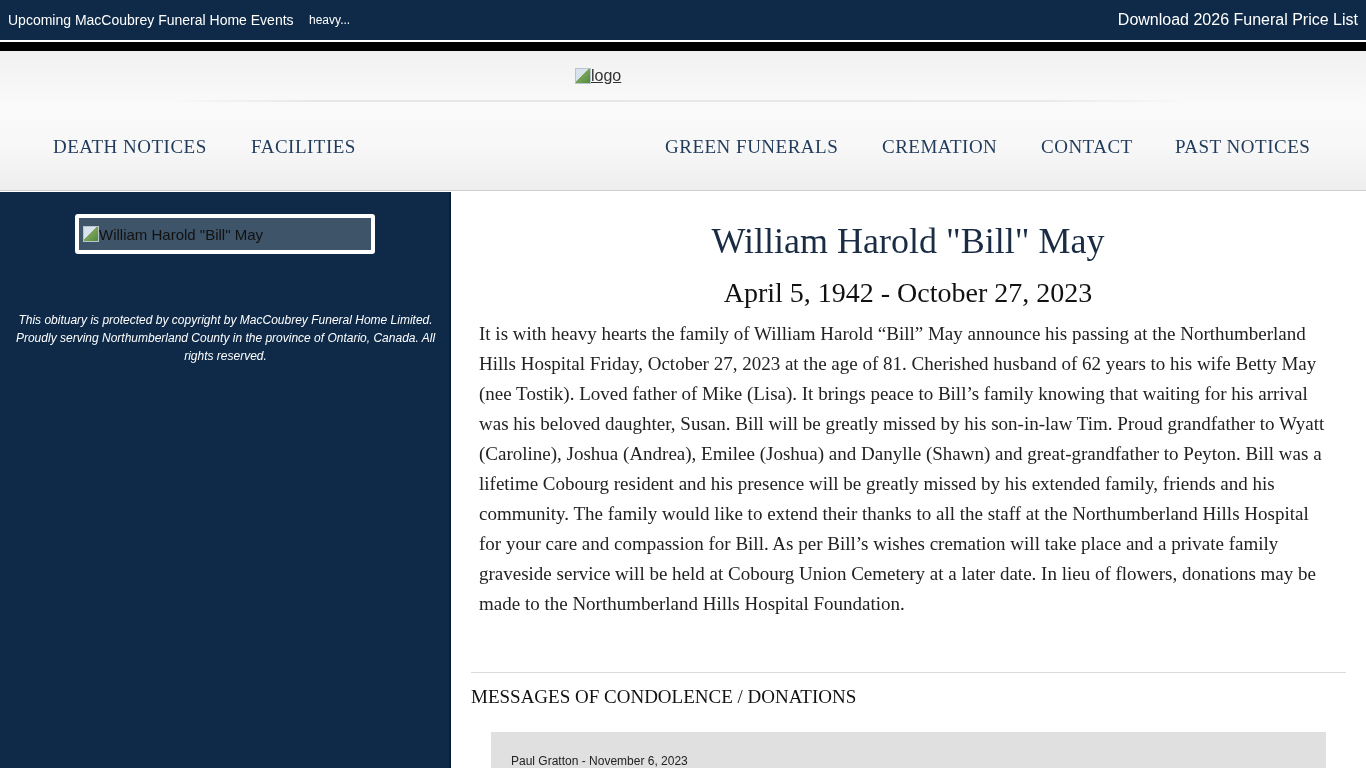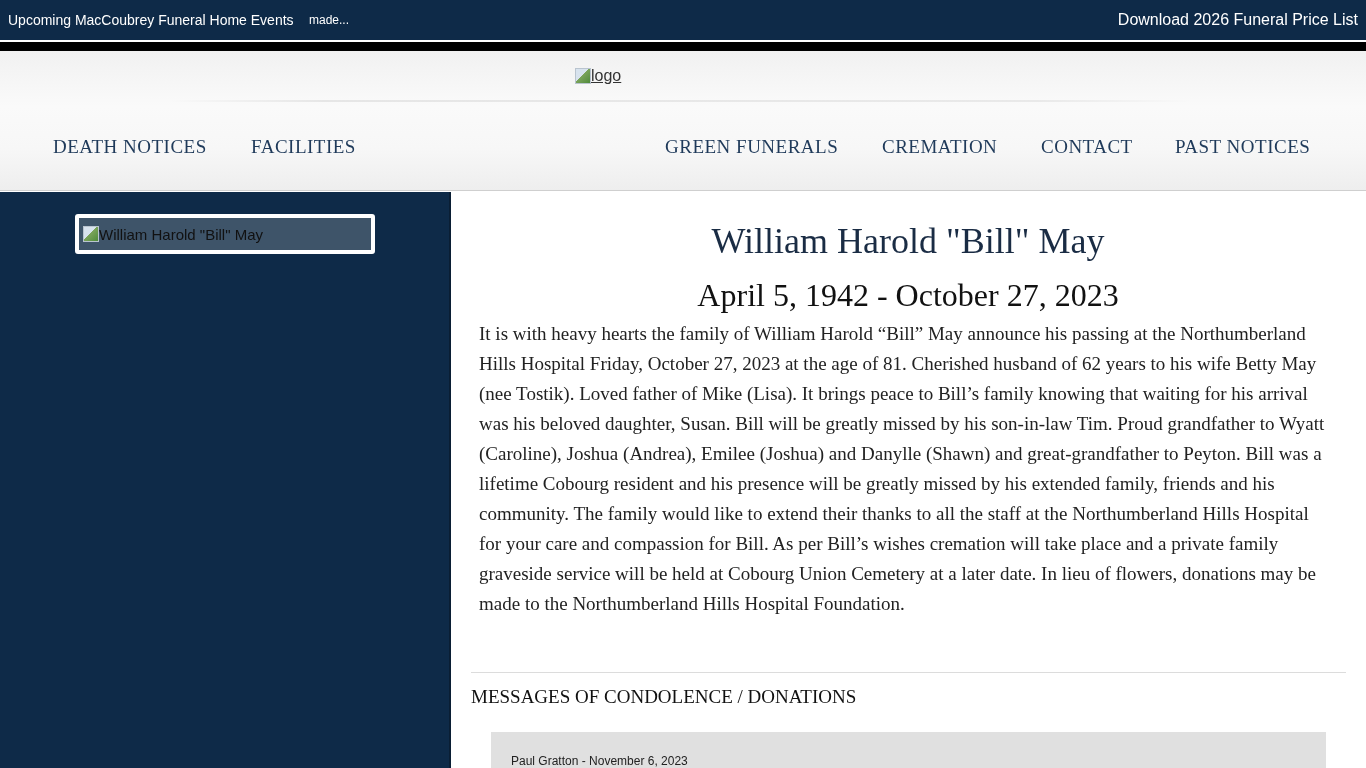--- a/index.html
+++ b/index.html
@@ -63,21 +63,21 @@
       line-height: 18px; color: #ffffff; text-align: center;
     }
 
     .main { position: absolute; left: 453px; top: 192px; width: 913px; height: 576px; background: #fff; }
     .obit-name {
       position: absolute; left: 0; top: 28px; width: 910px; text-align: center;
       font-size: 36px; color: #1a2c44;
     }
     .obit-dates {
       position: absolute; left: 0; top: 85px; width: 910px; text-align: center;
-      font-size: 32px; color: #111;
+      font-size: 28px; color: #111;
     }
     .obit-body {
       position: absolute; left: 26px; top: 127px; width: 850px;
       font-size: 19px; line-height: 30px; color: #222;
     }
     .section-rule { position: absolute; left: 18px; top: 480px; width: 875px; height: 1px; background: #dcdcdc; }
     .condolence-title {
       position: absolute; left: 18px; top: 494px; font-size: 19px; color: #111; letter-spacing: 0px;
     }
     .message-card {
@@ -87,21 +87,21 @@
     .message-meta {
       position: absolute; left: 20px; top: 22px;
       font-family: "Liberation Sans", sans-serif; font-size: 12px; color: #222;
     }
   </style>
 </head>
 <body>
 
 <div class="topbar">
   <span class="events">Upcoming MacCoubrey Funeral Home Events</span>
-  <a class="more" href="#">made...</a>
+  <a class="more" href="#">heavy...</a>
   <a class="price" href="#">Download 2026 Funeral Price List</a>
 </div>
 <div class="whiteline"></div>
 <div class="blackbar"></div>
 
 <div class="header">
   <a class="logo" href="#">
     <span class="broken-img"></span>
     <span>logo</span>
   </a>
@@ -114,20 +114,21 @@
     <a href="#" style="left:1041px">CONTACT</a>
     <a href="#" style="left:1175px">PAST NOTICES</a>
   </nav>
 </div>
 
 <aside class="sidebar">
   <div class="photo-frame">
     <span class="broken-img"></span>
     <span>William Harold "Bill" May</span>
   </div>
+  <p class="copyright">This obituary is protected by copyright by MacCoubrey Funeral Home Limited. Proudly serving Northumberland County in the province of Ontario, Canada. All rights reserved.</p>
 </aside>
 
 <main class="main">
   <h1 class="obit-name" style="font-weight:normal">William Harold "Bill" May</h1>
   <h2 class="obit-dates" style="font-weight:normal">April 5, 1942 - October 27, 2023</h2>
   <p class="obit-body">It is with heavy hearts the family of William Harold “Bill” May announce his passing at the Northumberland Hills Hospital Friday, October 27, 2023 at the age of 81. Cherished husband of 62 years to his wife Betty May (nee Tostik). Loved father of Mike (Lisa). It brings peace to Bill’s family knowing that waiting for his arrival was his beloved daughter, Susan. Bill will be greatly missed by his son-in-law Tim. Proud grandfather to Wyatt (Caroline), Joshua (Andrea), Emilee (Joshua) and Danylle (Shawn) and great-grandfather to Peyton. Bill was a lifetime Cobourg resident and his presence will be greatly missed by his extended family, friends and his community. The family would like to extend their thanks to all the staff at the Northumberland Hills Hospital for your care and compassion for Bill. As per Bill’s wishes cremation will take place and a private family graveside service will be held at Cobourg Union Cemetery at a later date. In lieu of flowers, donations may be made to the Northumberland Hills Hospital Foundation.</p>
   <div class="section-rule"></div>
   <h3 class="condolence-title" style="font-weight:normal">MESSAGES OF CONDOLENCE / DONATIONS</h3>
   <div class="message-card">
     <span class="message-meta">Paul Gratton - November 6, 2023</span>

